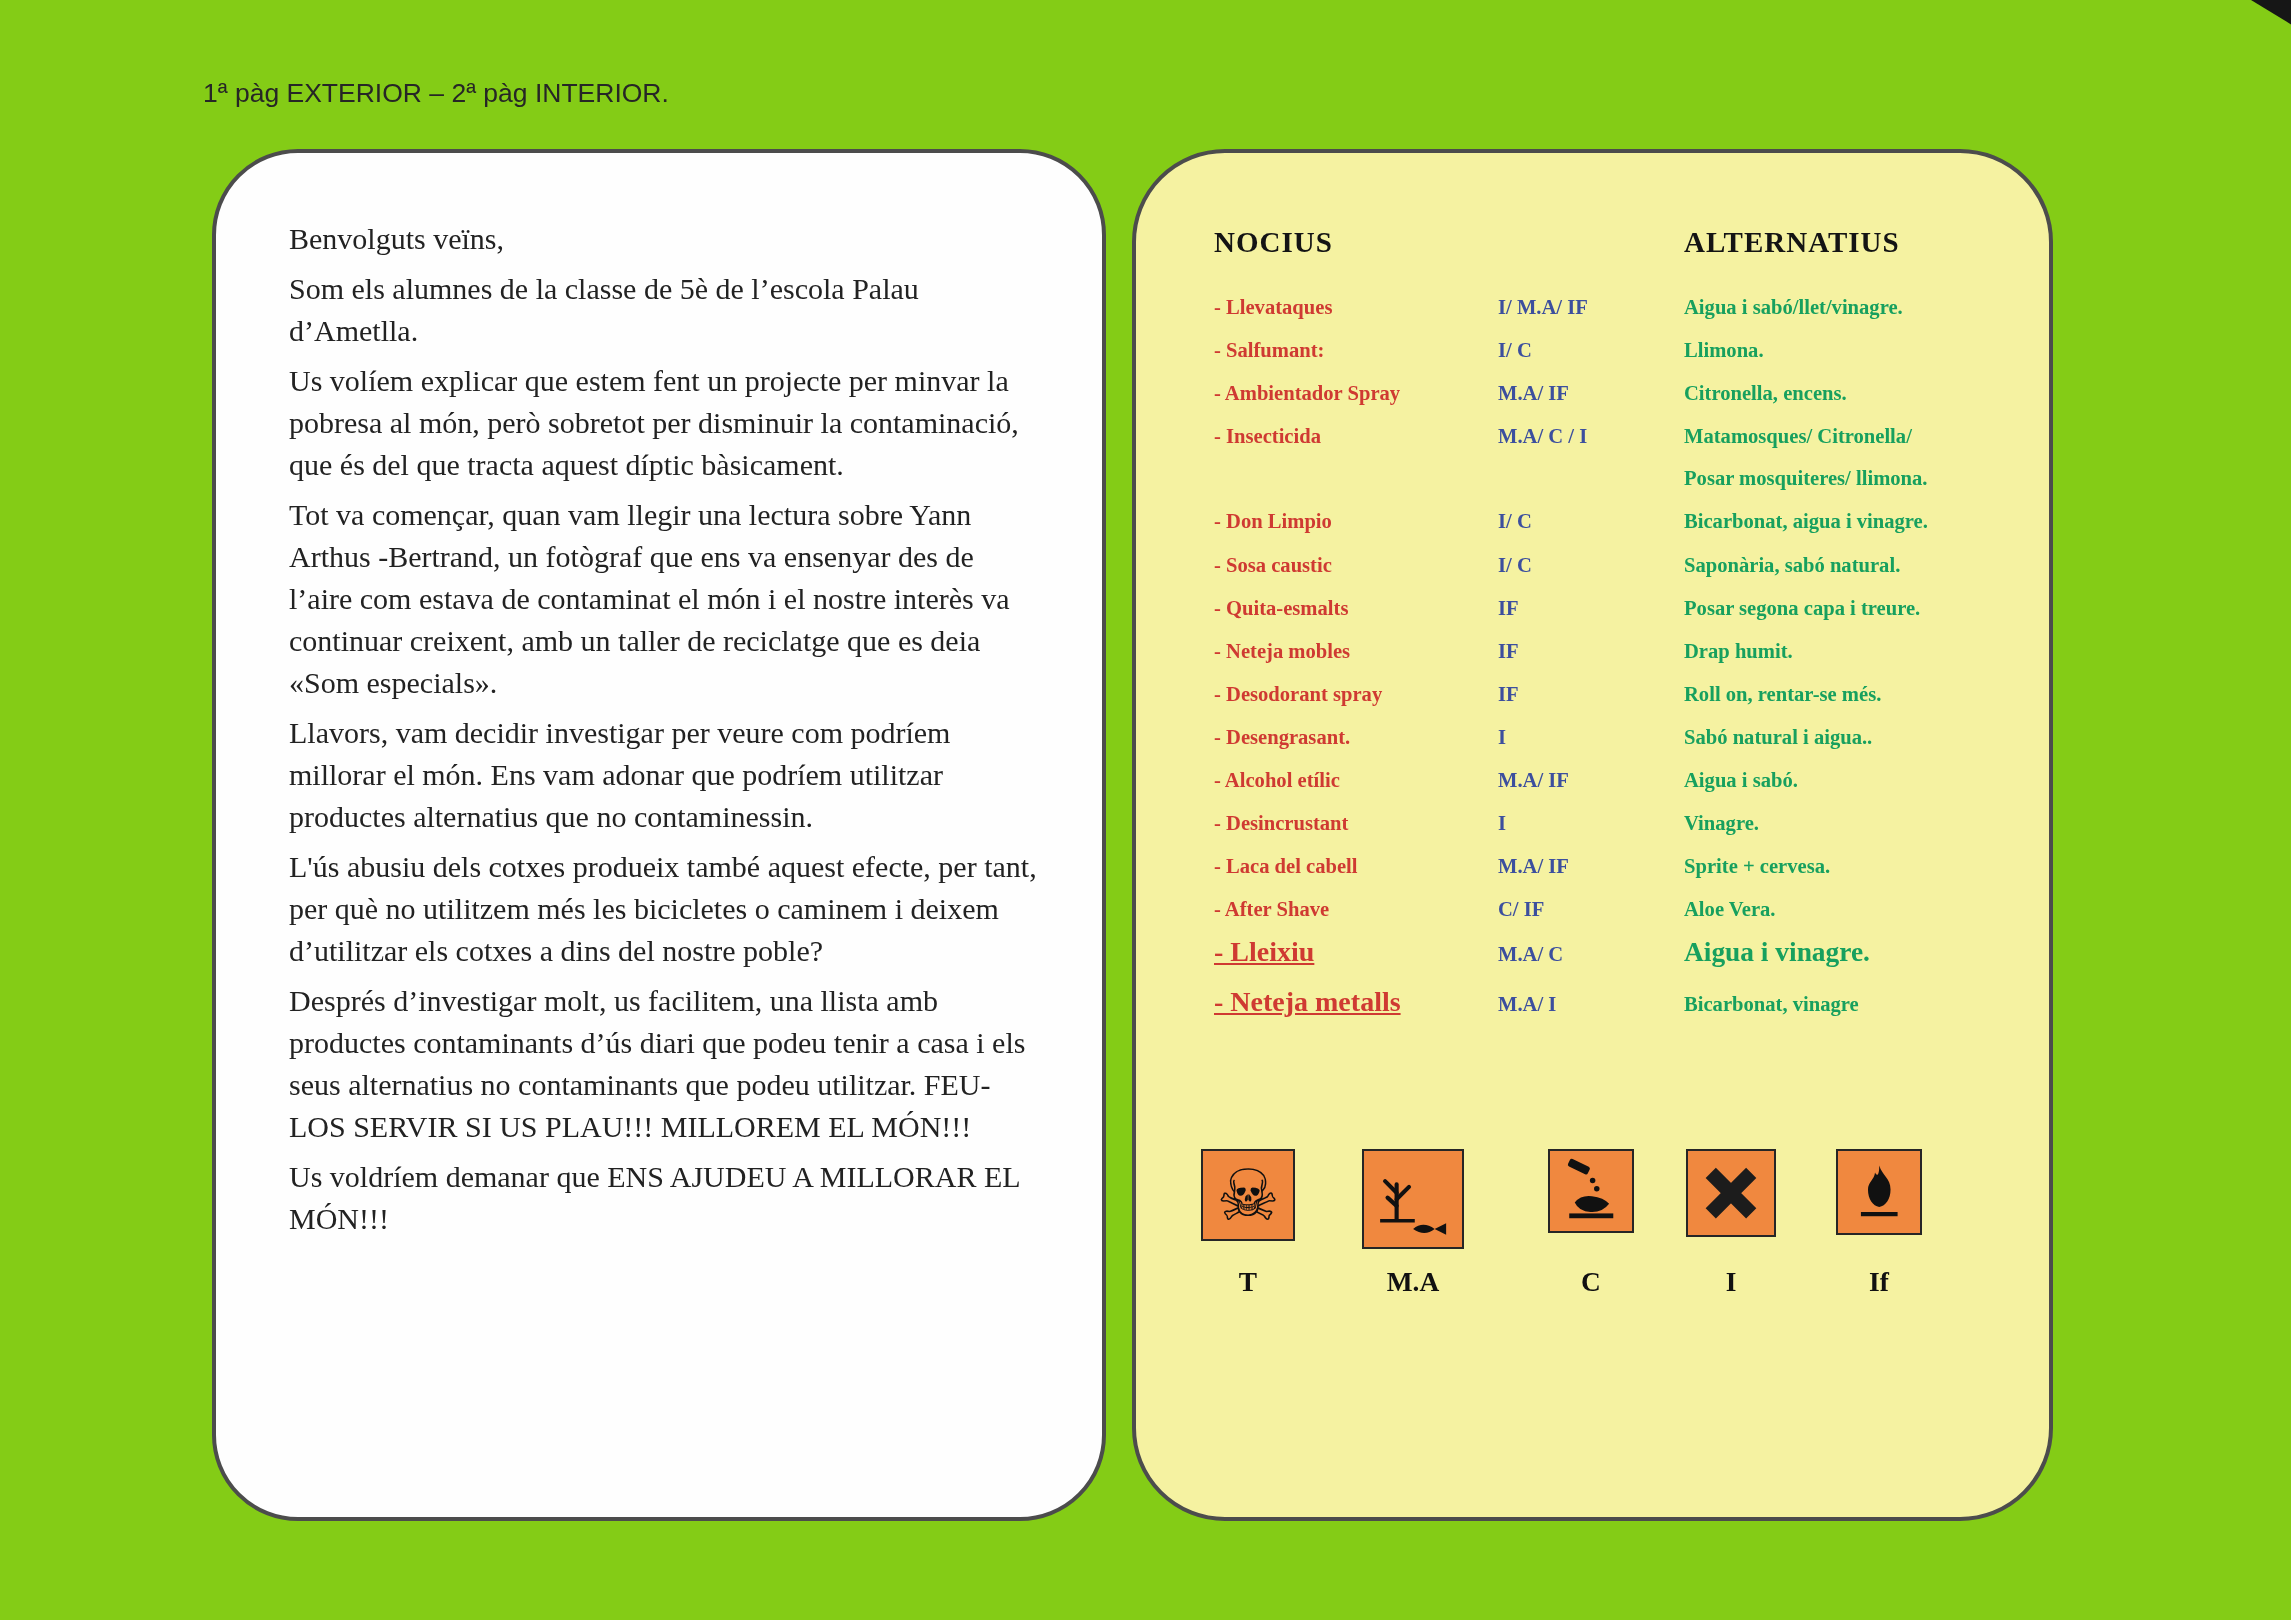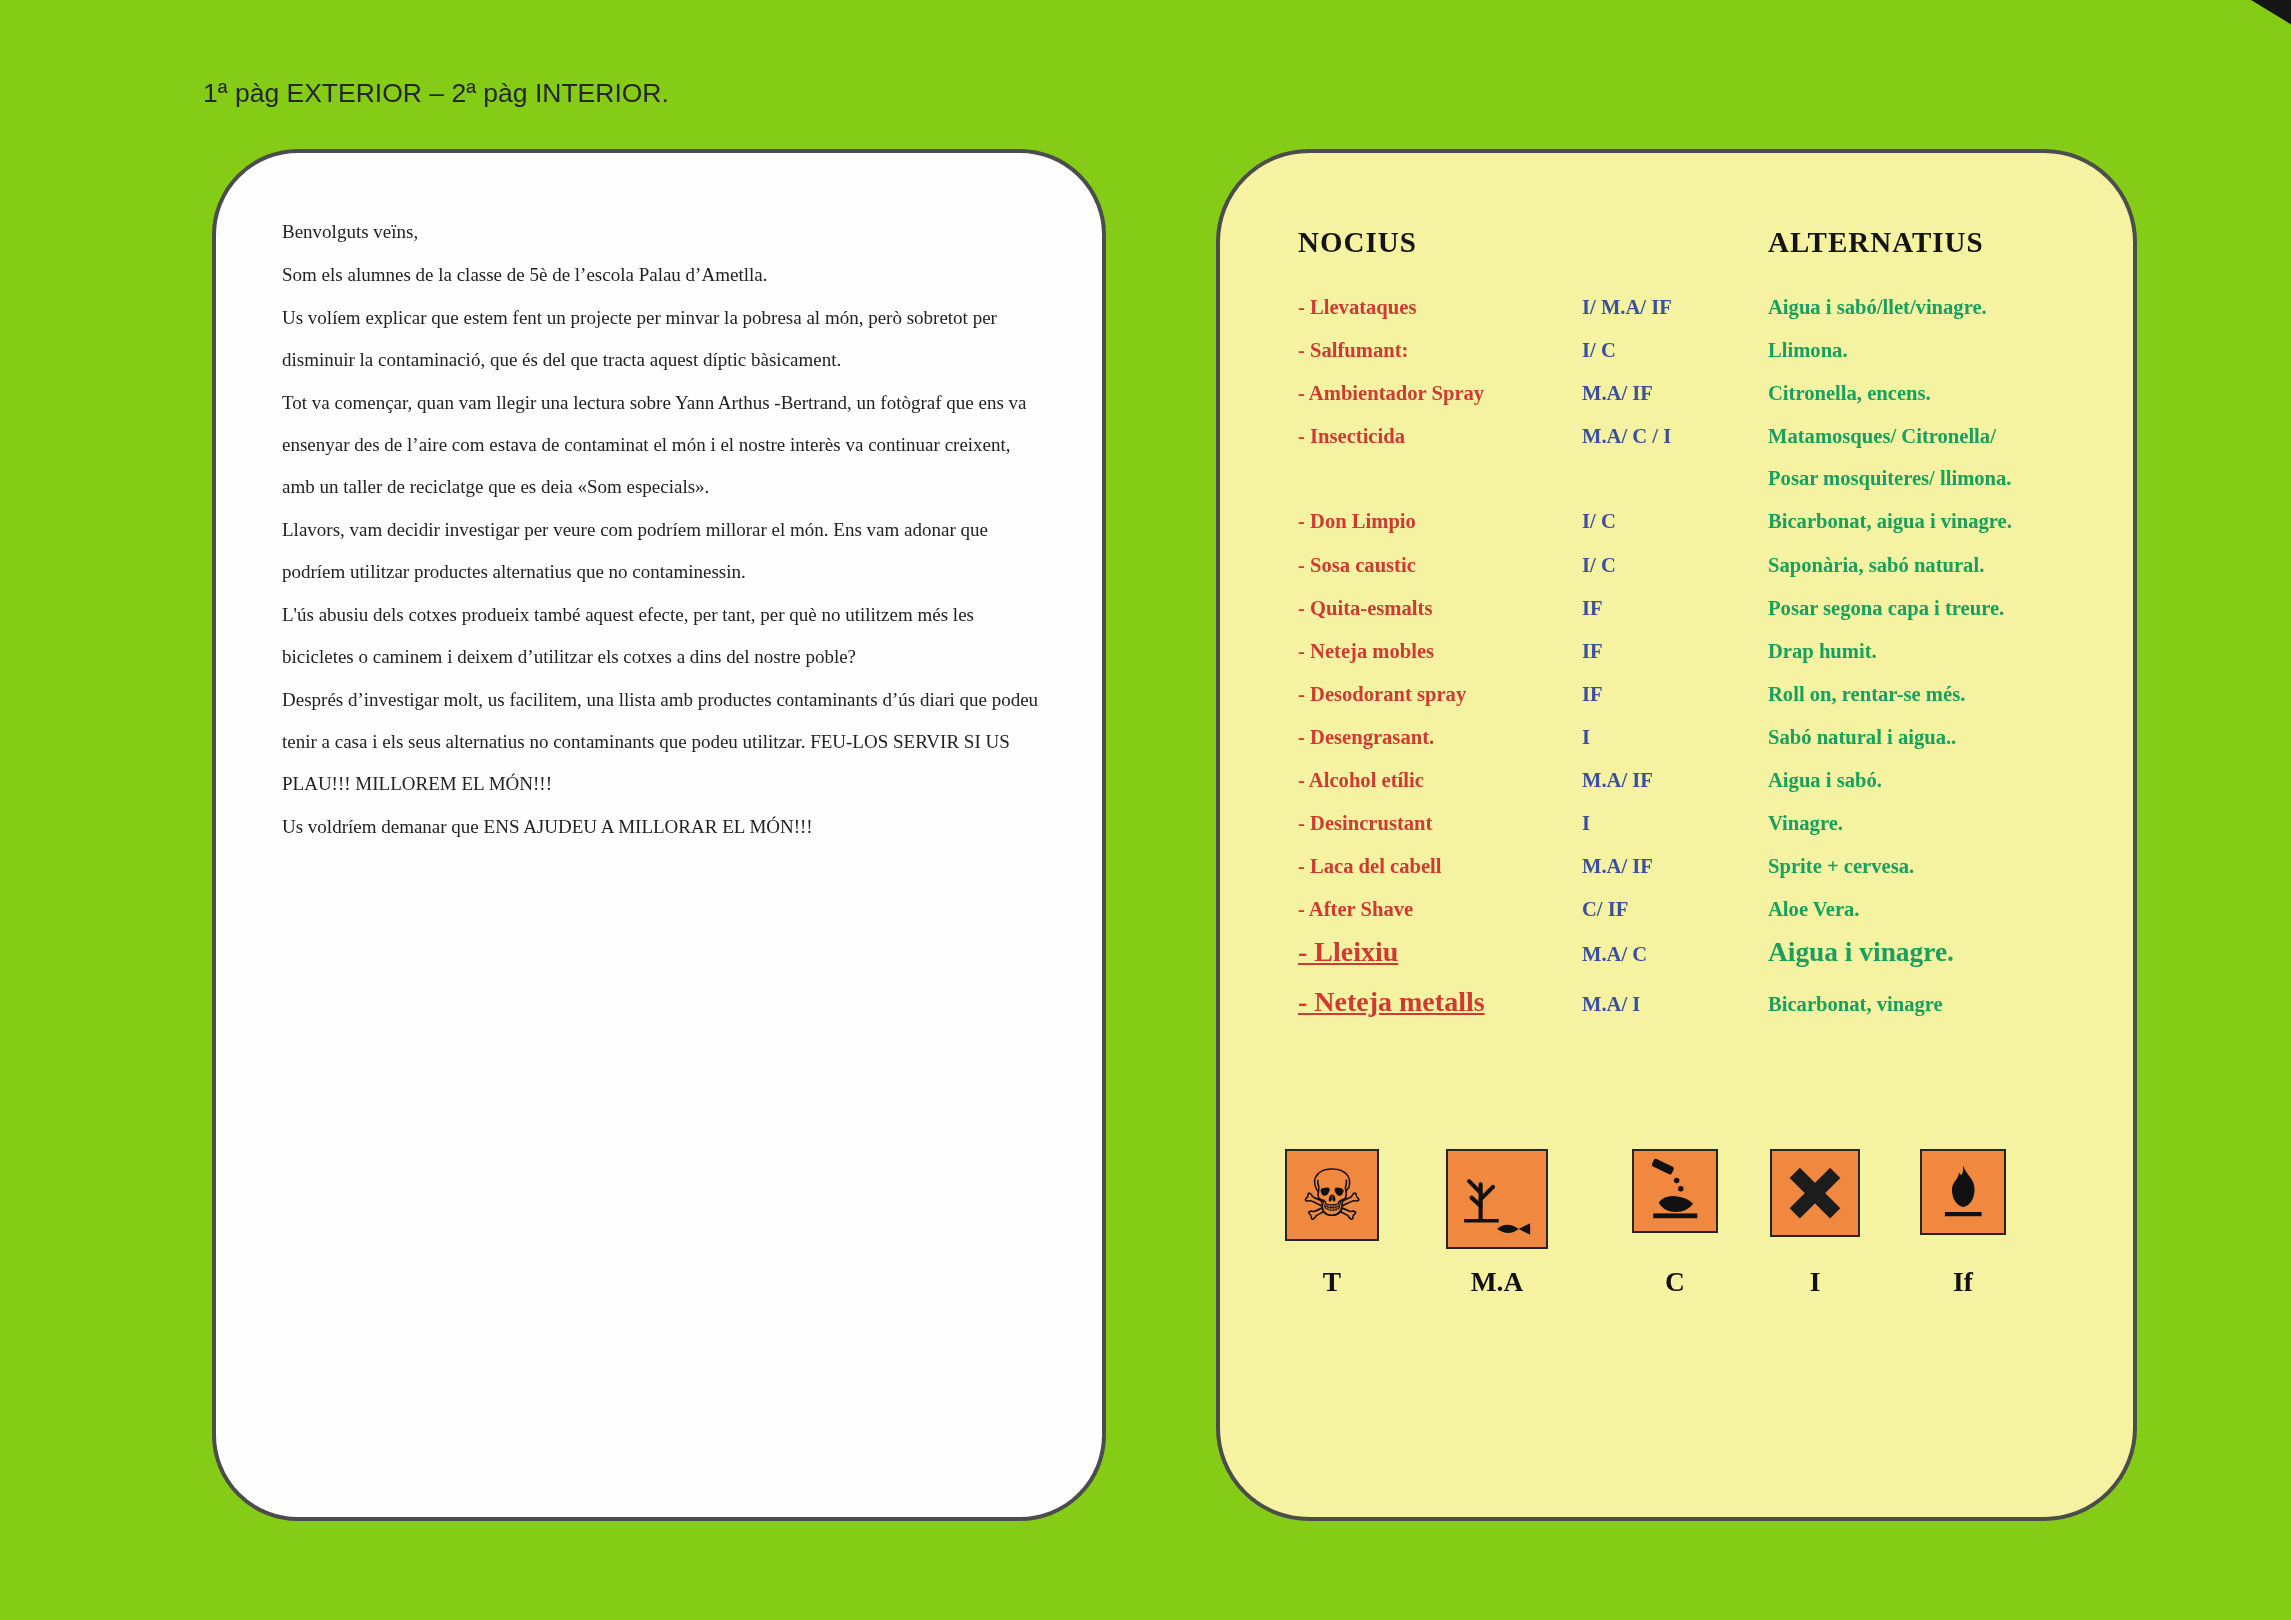--- a/index.html
+++ b/index.html
@@ -18,24 +18,24 @@
     border-top: 25.5px solid #161616; border-left: 41px solid transparent;
   }
   .panel {
     position: absolute; top: 149px; height: 1372px;
     border: 4.9px solid #4c4c4c;
   }
   .letter-panel {
     left: 212px; width: 894px; border-radius: 86px; background: #fefefe;
     padding: 57px 55px 0 65px;
   }
-  .letter p { margin: 1px; font-size: 19px; line-height: 42px; color: #222; }
+  .letter p { margin: 8px; font-size: 30px; line-height: 42px; color: #222; }
   .letter em { font-style: italic; }
   .products-panel {
-    left: 1216px; width: 921px; border-radius: 93px;
+    left: 1132px; width: 921px; border-radius: 93px;
     background: var(--panel-yellow, #f5f2a1);
     padding: 73px 33px 0 78px;
   }
   .table-head, .row { display: grid; grid-template-columns: 284px 186px 1fr; }
   .table-head { margin-bottom: 37px; }
   .th { font-weight: bold; font-size: 29px; letter-spacing: 1px; color: #141414; }
   .row {
     align-items: baseline; margin-bottom: 20.6px;
     font-weight: bold; font-size: 20.6px; line-height: 22.5px;
   }

